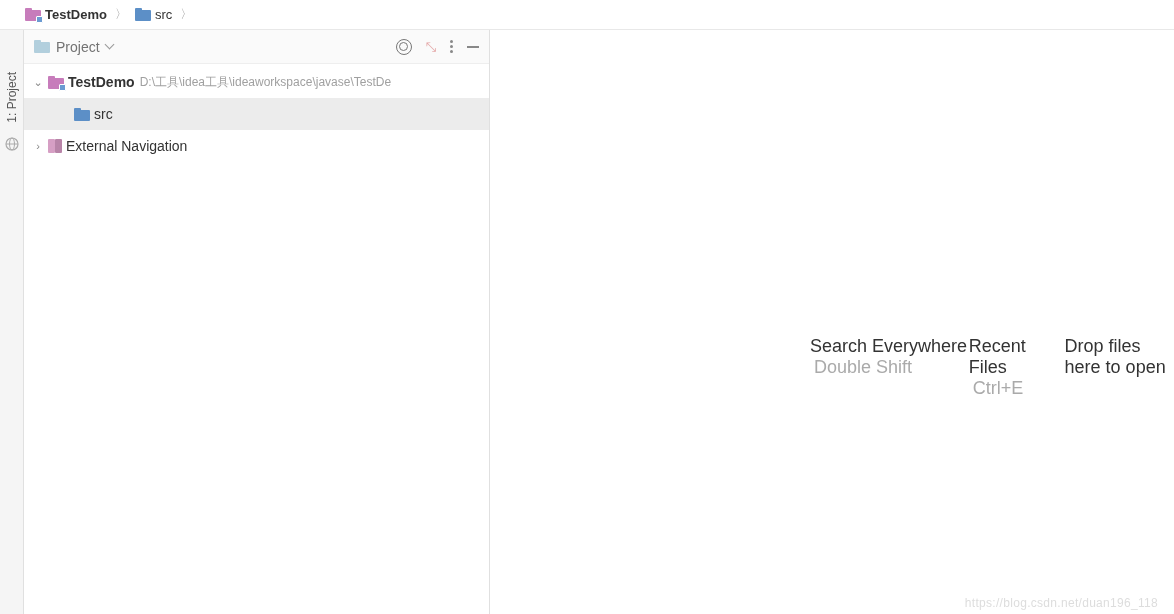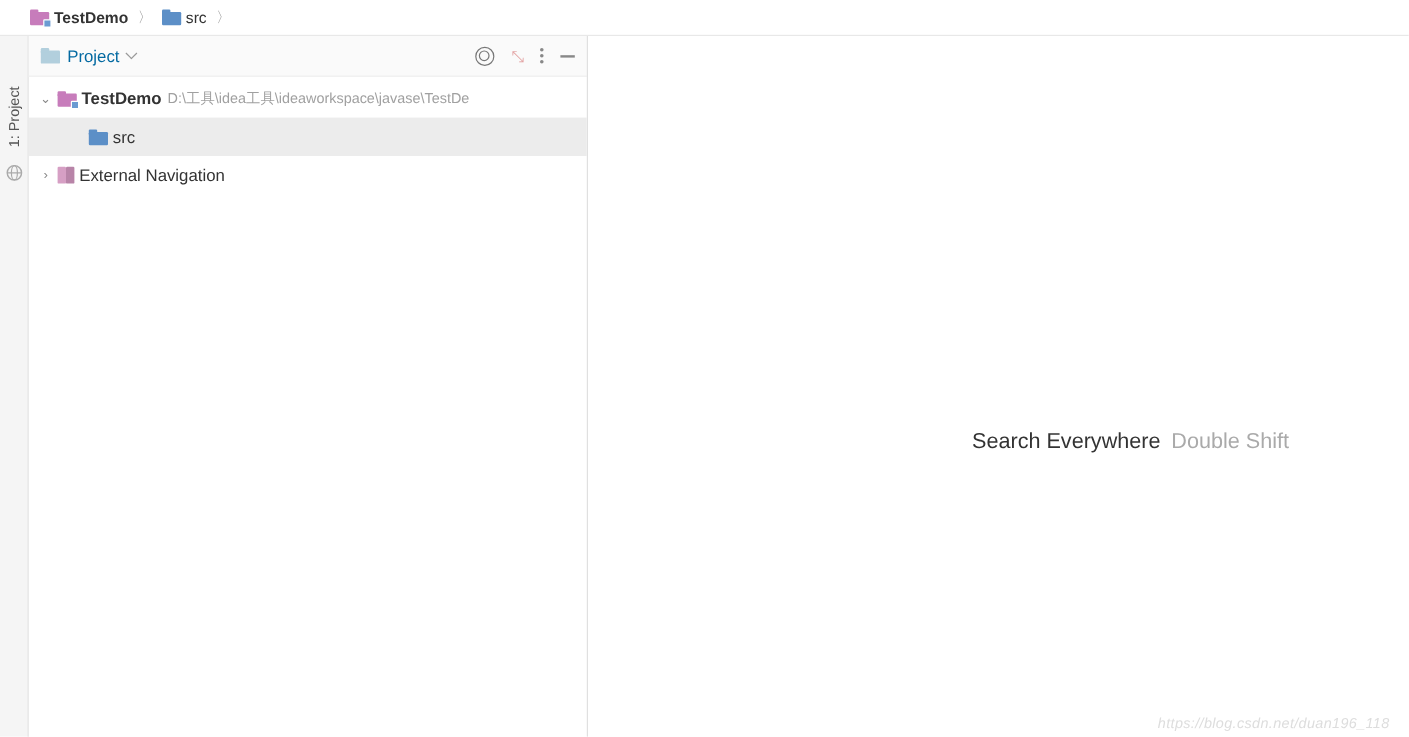--- a/index.html
+++ b/index.html
@@ -69,21 +69,21 @@
       padding: 0 10px;
       border-bottom: 1px solid #eee;
       background: #fafafa;
     }
     .panel-title {
       display: flex;
       align-items: center;
       gap: 6px;
       flex: 1;
     }
-    .panel-title-text { font-size: 14px; color: #0369a1; }
+    .panel-title-text { font-size: 14px; color: #737373; }
     .panel-actions { display: flex; align-items: center; gap: 14px; color: #888; }
     .panel-actions .act { cursor: pointer; display: flex; align-items: center; justify-content: center; }
     .tree {
       flex: 1;
       padding-top: 2px;
       overflow: hidden;
     }
     .tree-row {
       height: 32px;
       display: flex;
@@ -113,21 +113,20 @@
     .hints { display: flex; flex-direction: row; }
     .hint-row { font-size: 18px; color: #333; }
     .hint-row .shortcut { color: #aaa; margin-left: 4px; }
     .watermark {
       position: absolute;
       right: 16px;
       bottom: 4px;
       font-size: 12px;
       color: #ddd;
       letter-spacing: 0.3px;
-      font-style: italic;
     }
     
     .folder-icon {
       width: 16px; height: 13px;
       position: relative;
     }
     .folder-icon::before {
       content: "";
       position: absolute;
       left: 0; bottom: 0;
@@ -299,17 +298,24 @@
       </div>
     </div>
   </div>
 
   <div class="editor-placeholder">
     <div class="hints">
       <div class="hint-row">
         <span>Search Everywhere</span>
         <span class="shortcut">Double Shift</span>
       </div>
+      <div class="hint-row">
+        <span>Recent Files</span>
+        <span class="shortcut">Ctrl+E</span>
+      </div>
+      <div class="hint-row">
+        <span>Drop files here to open</span>
+      </div>
     </div>
   </div>
 </div>
 
 <div class="watermark">https://blog.csdn.net/duan196_118</div>
 
 </body></html>

